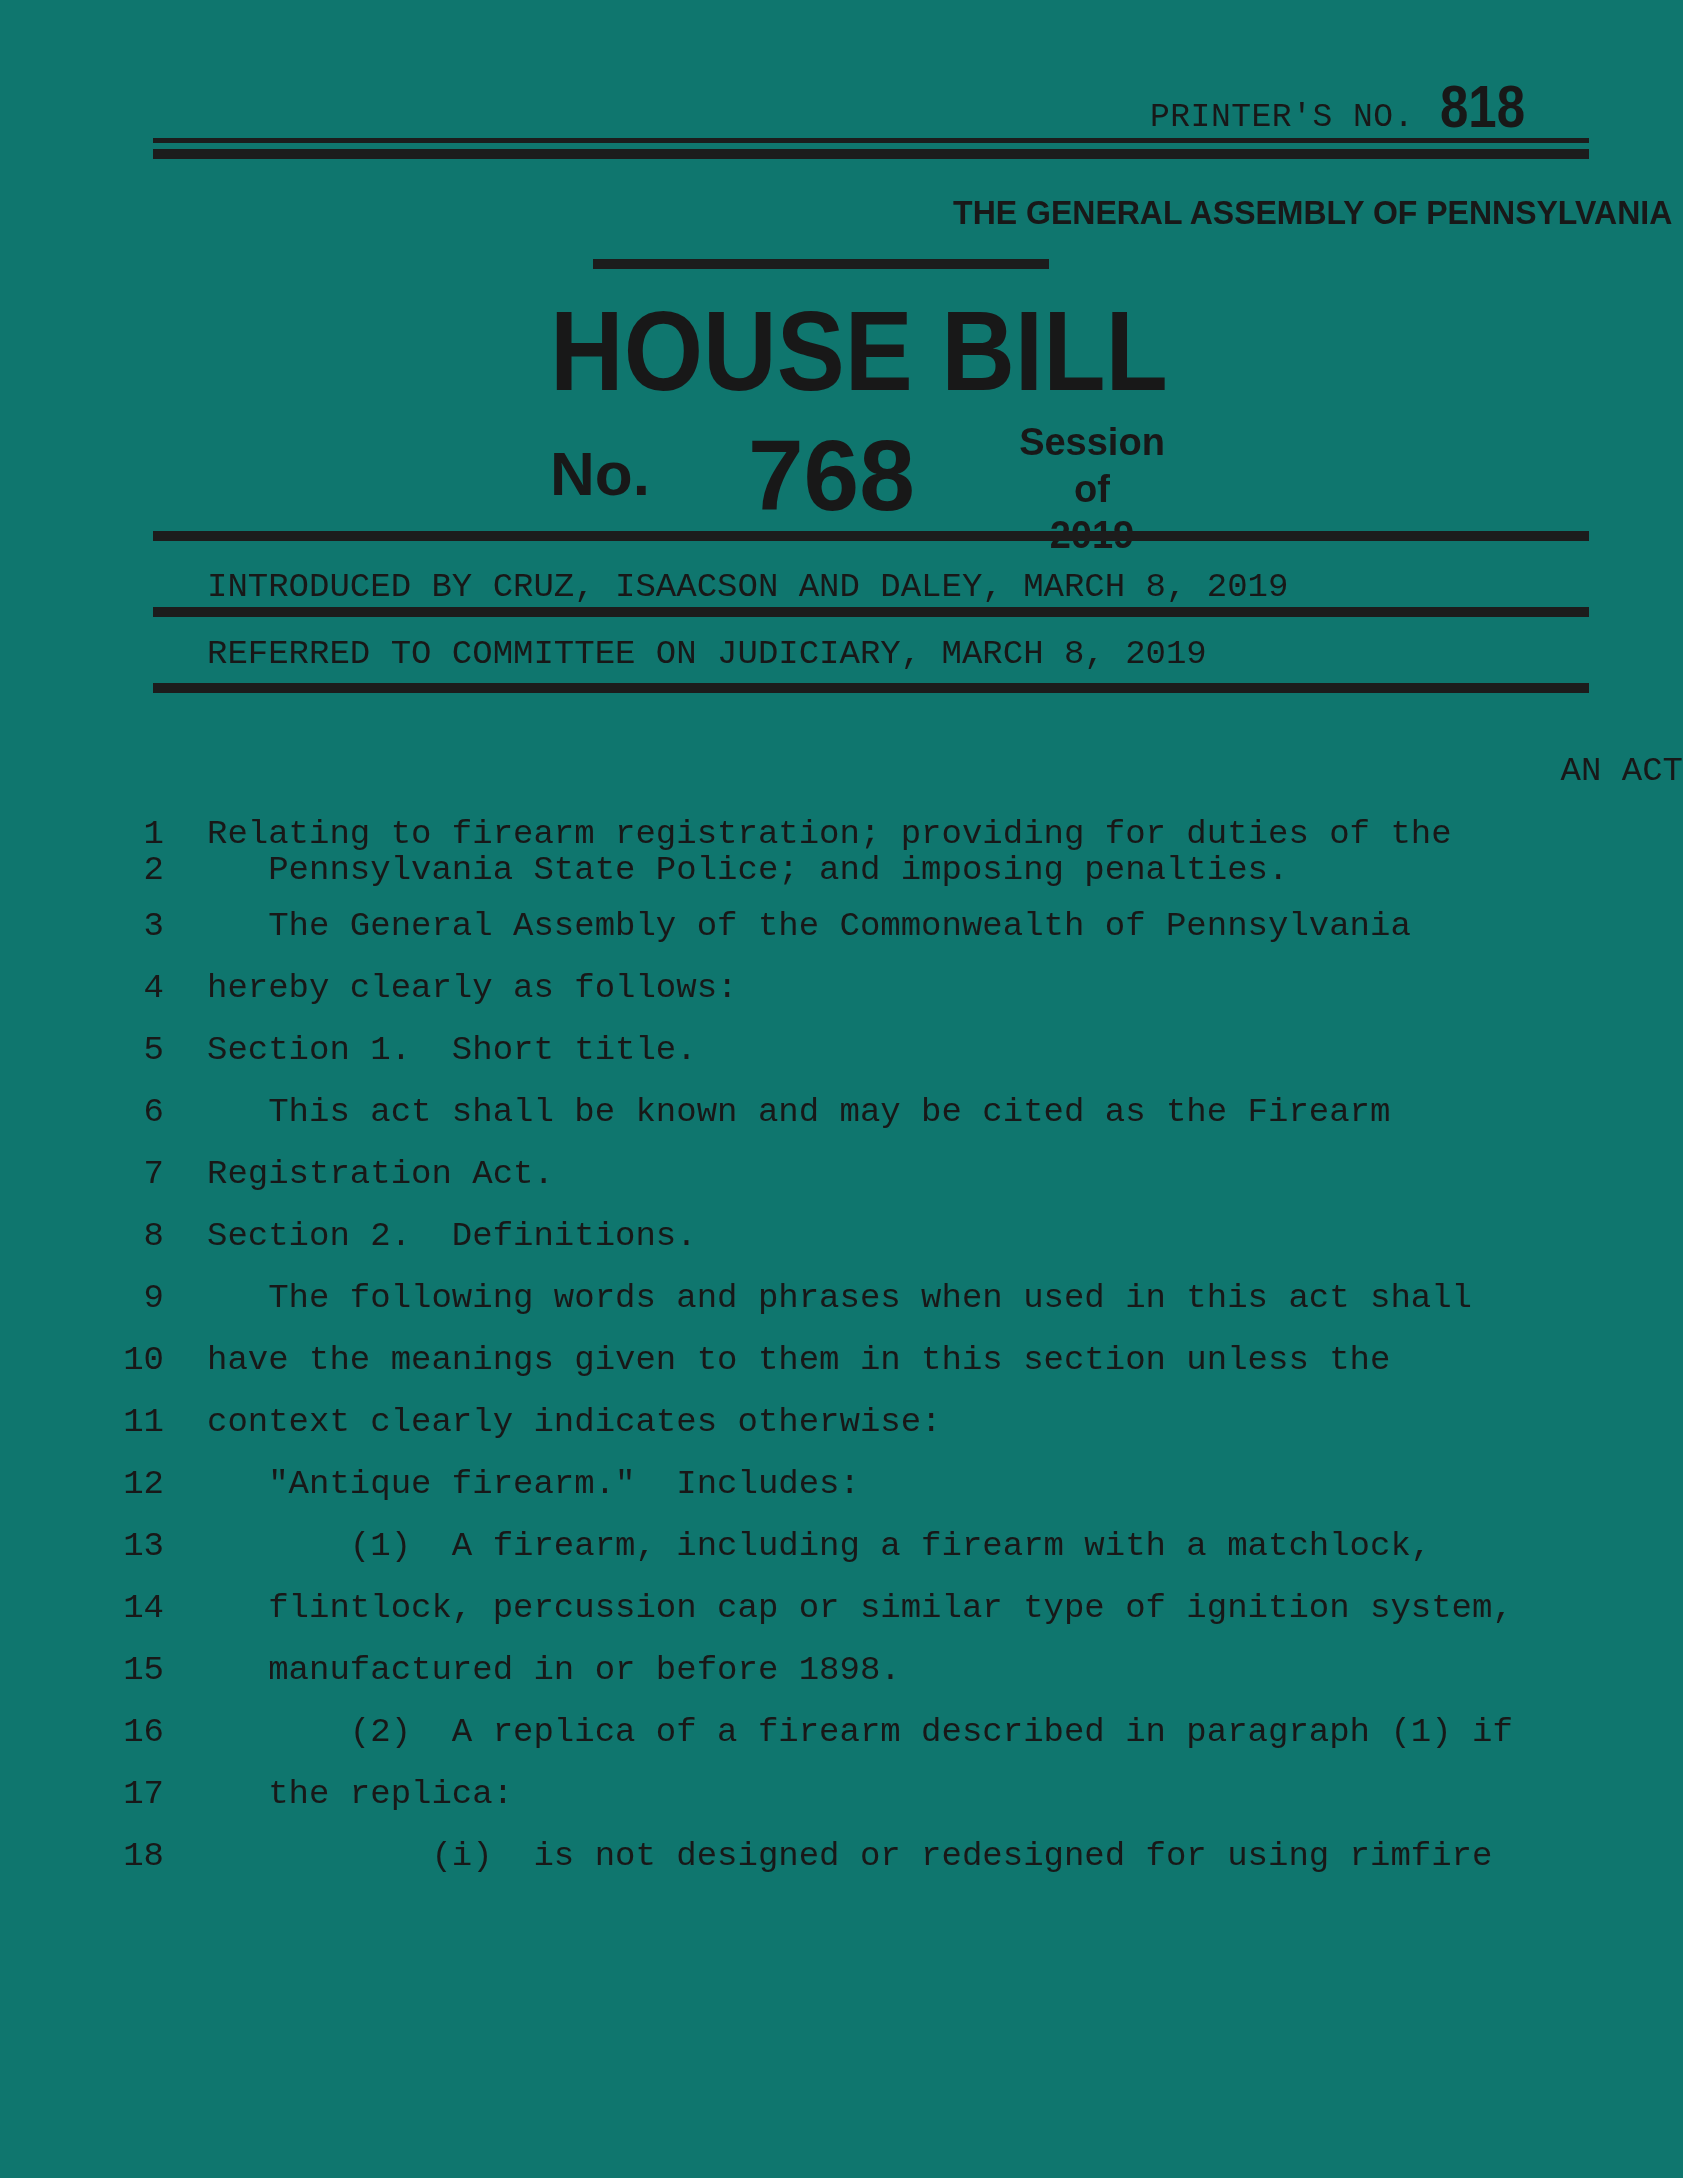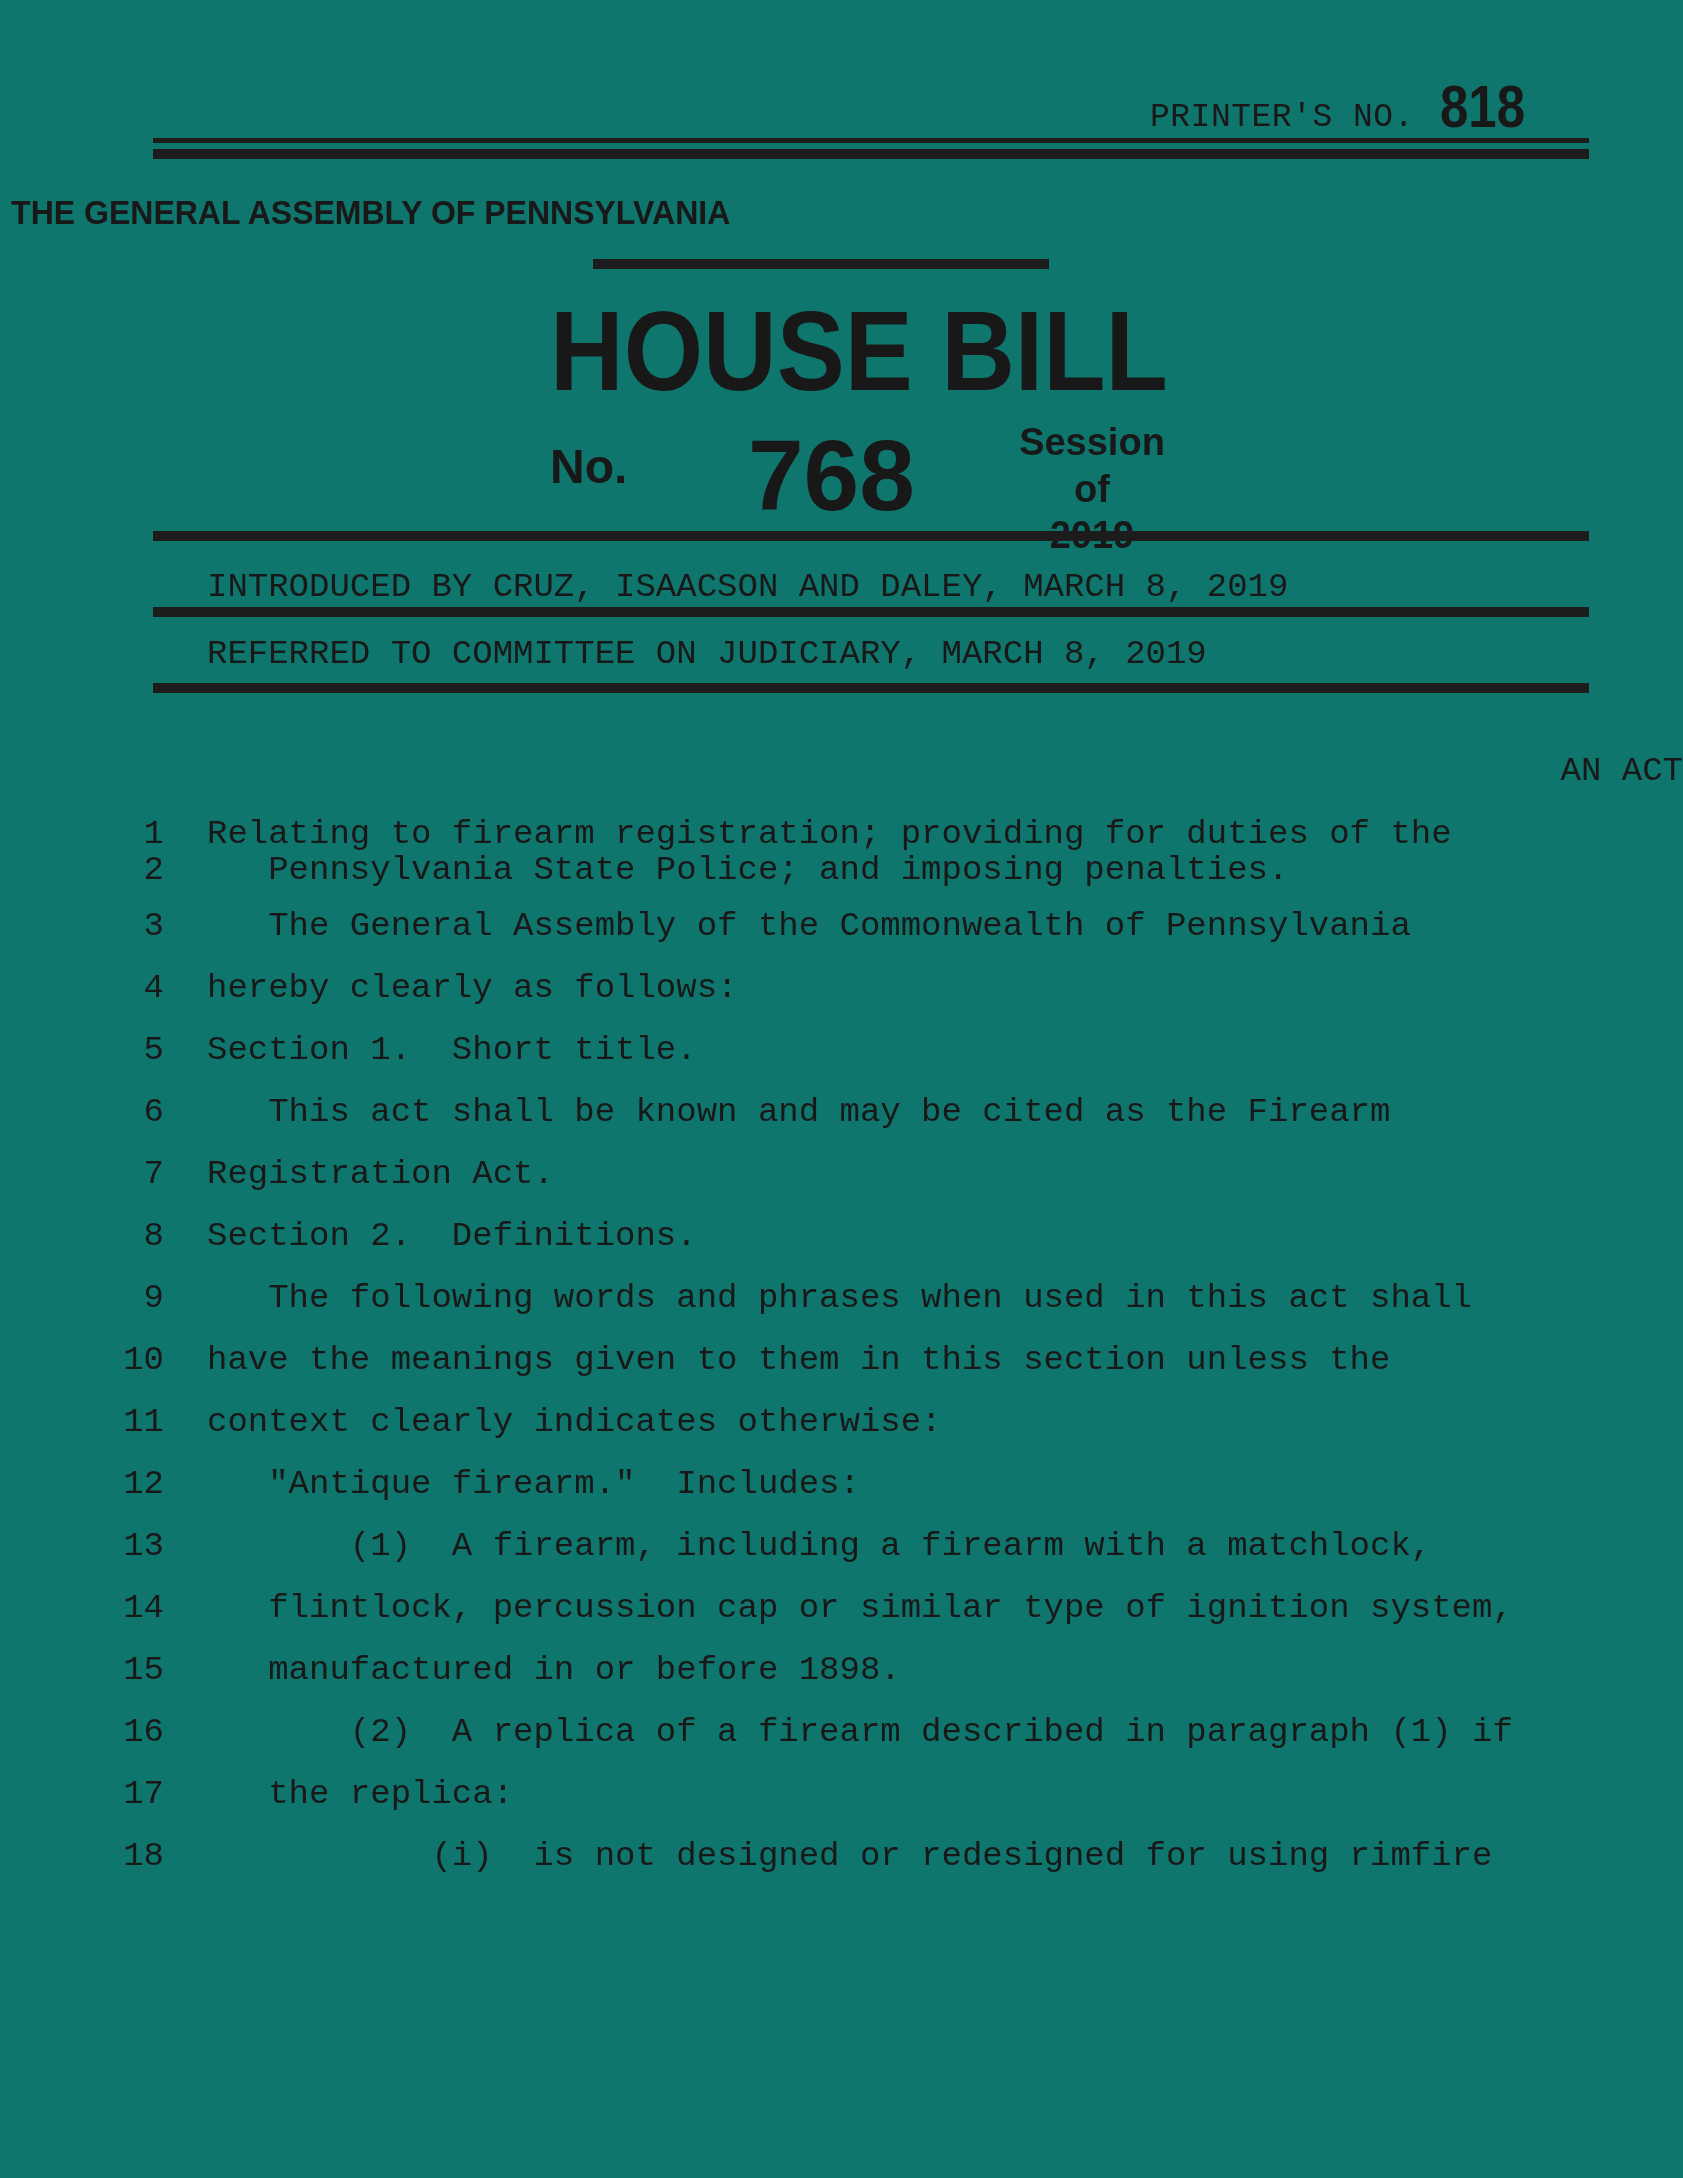--- a/index.html
+++ b/index.html
@@ -21,35 +21,35 @@
     transform:scaleX(0.85); transform-origin:left top; white-space:nowrap;
   }
   .rule { position:absolute; left:153px; width:1436px; background:#1c1c1c; }
   .rule-1a { top:138px; height:5px; }
   .rule-1b { top:149px; height:10px; }
   .rule-2  { top:531px; height:10px; }
   .rule-3  { top:607px; height:10px; }
   .rule-4  { top:683px; height:10px; }
 
   .assembly-heading {
-    position:absolute; left:0; top:196px; width:100%; text-align:left;
+    position:absolute; left:0; top:196px; width:100%; text-align:right;
     font-size:33px; font-weight:bold; line-height:1; white-space:nowrap;
   }
   .assembly-heading > span { display:inline-block; transform:scaleX(0.97); transform-origin:center; }
 
   .heading-bar { position:absolute; left:593px; top:259px; width:456px; height:10px; background:#1c1c1c; }
 
   .bill-title {
     position:absolute; left:550px; top:294px;
     font-size:114px; font-weight:bold; line-height:1; white-space:nowrap;
     transform:scaleX(0.895); transform-origin:left top;
   }
   .no-label {
     position:absolute; left:550px; top:443px;
-    font-size:48px; font-weight:bold; line-height:1; white-space:nowrap;
+    font-size:62px; font-weight:bold; line-height:1; white-space:nowrap;
   }
   .bill-number {
     position:absolute; left:748px; top:425px;
     font-size:100px; font-weight:bold; line-height:1; white-space:nowrap;
   }
   .session-block {
     position:absolute; left:998px; top:419px; width:188px; text-align:center;
     font-size:38px; font-weight:bold; line-height:1.23;
   }
 

